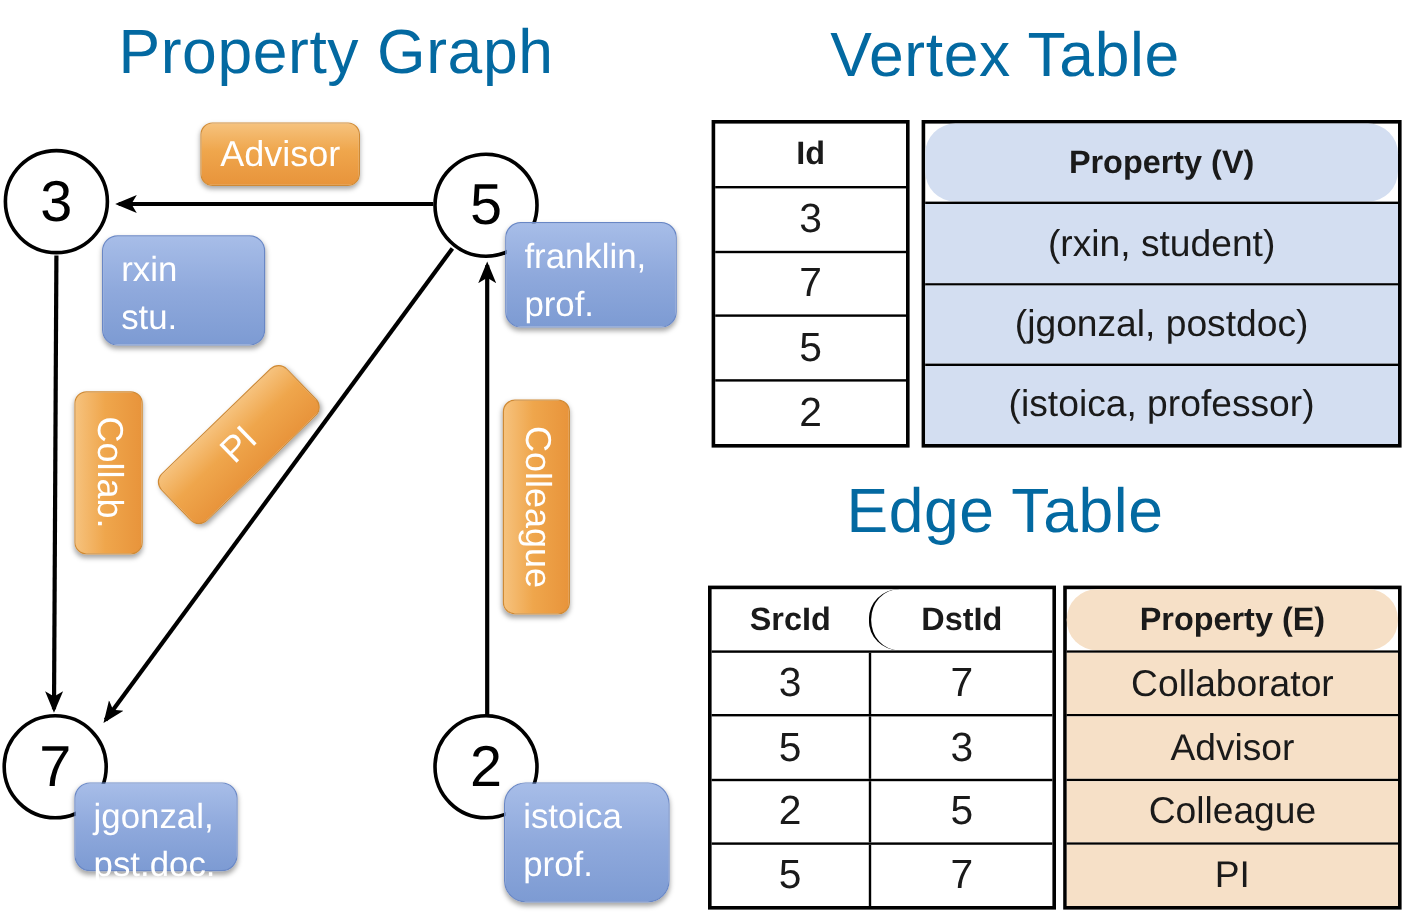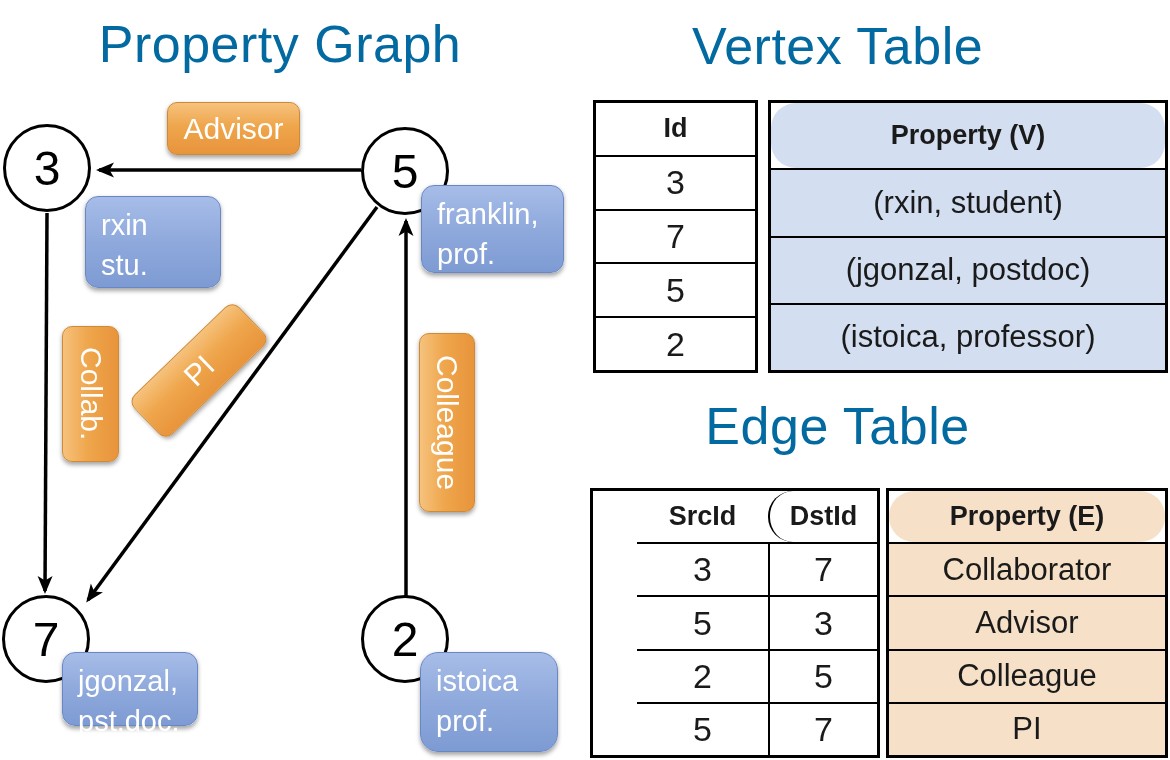--- a/index.html
+++ b/index.html
@@ -189,21 +189,21 @@
     <div class="trow">
         <div class="tcell fill-v">(jgonzal, postdoc)</div>
       </div>
     <div class="trow">
         <div class="tcell fill-v">(istoica, professor)</div>
       </div>
   </div>
 
   <div class="big-title" style="left:600px; top:396px; width:475px;">Edge Table</div>
 
-  <div class="subtable" style="left:590px; top:488px; width:290px; height:270px;padding-left:44px;">
+  <div class="subtable" style="left:590px; top:488px; width:290px; height:270px;">
     <div class="trow theader">
       <div class="tcell" style="flex:0 0 131px;">SrcId</div>
       <div class="tcell divider">DstId</div>
     </div>
     <div class="trow">
       <div class="tcell num" style="flex:0 0 131px;">3</div>
       <div class="tcell num divider">7</div>
     </div>
     <div class="trow">
       <div class="tcell num" style="flex:0 0 131px;">5</div>

